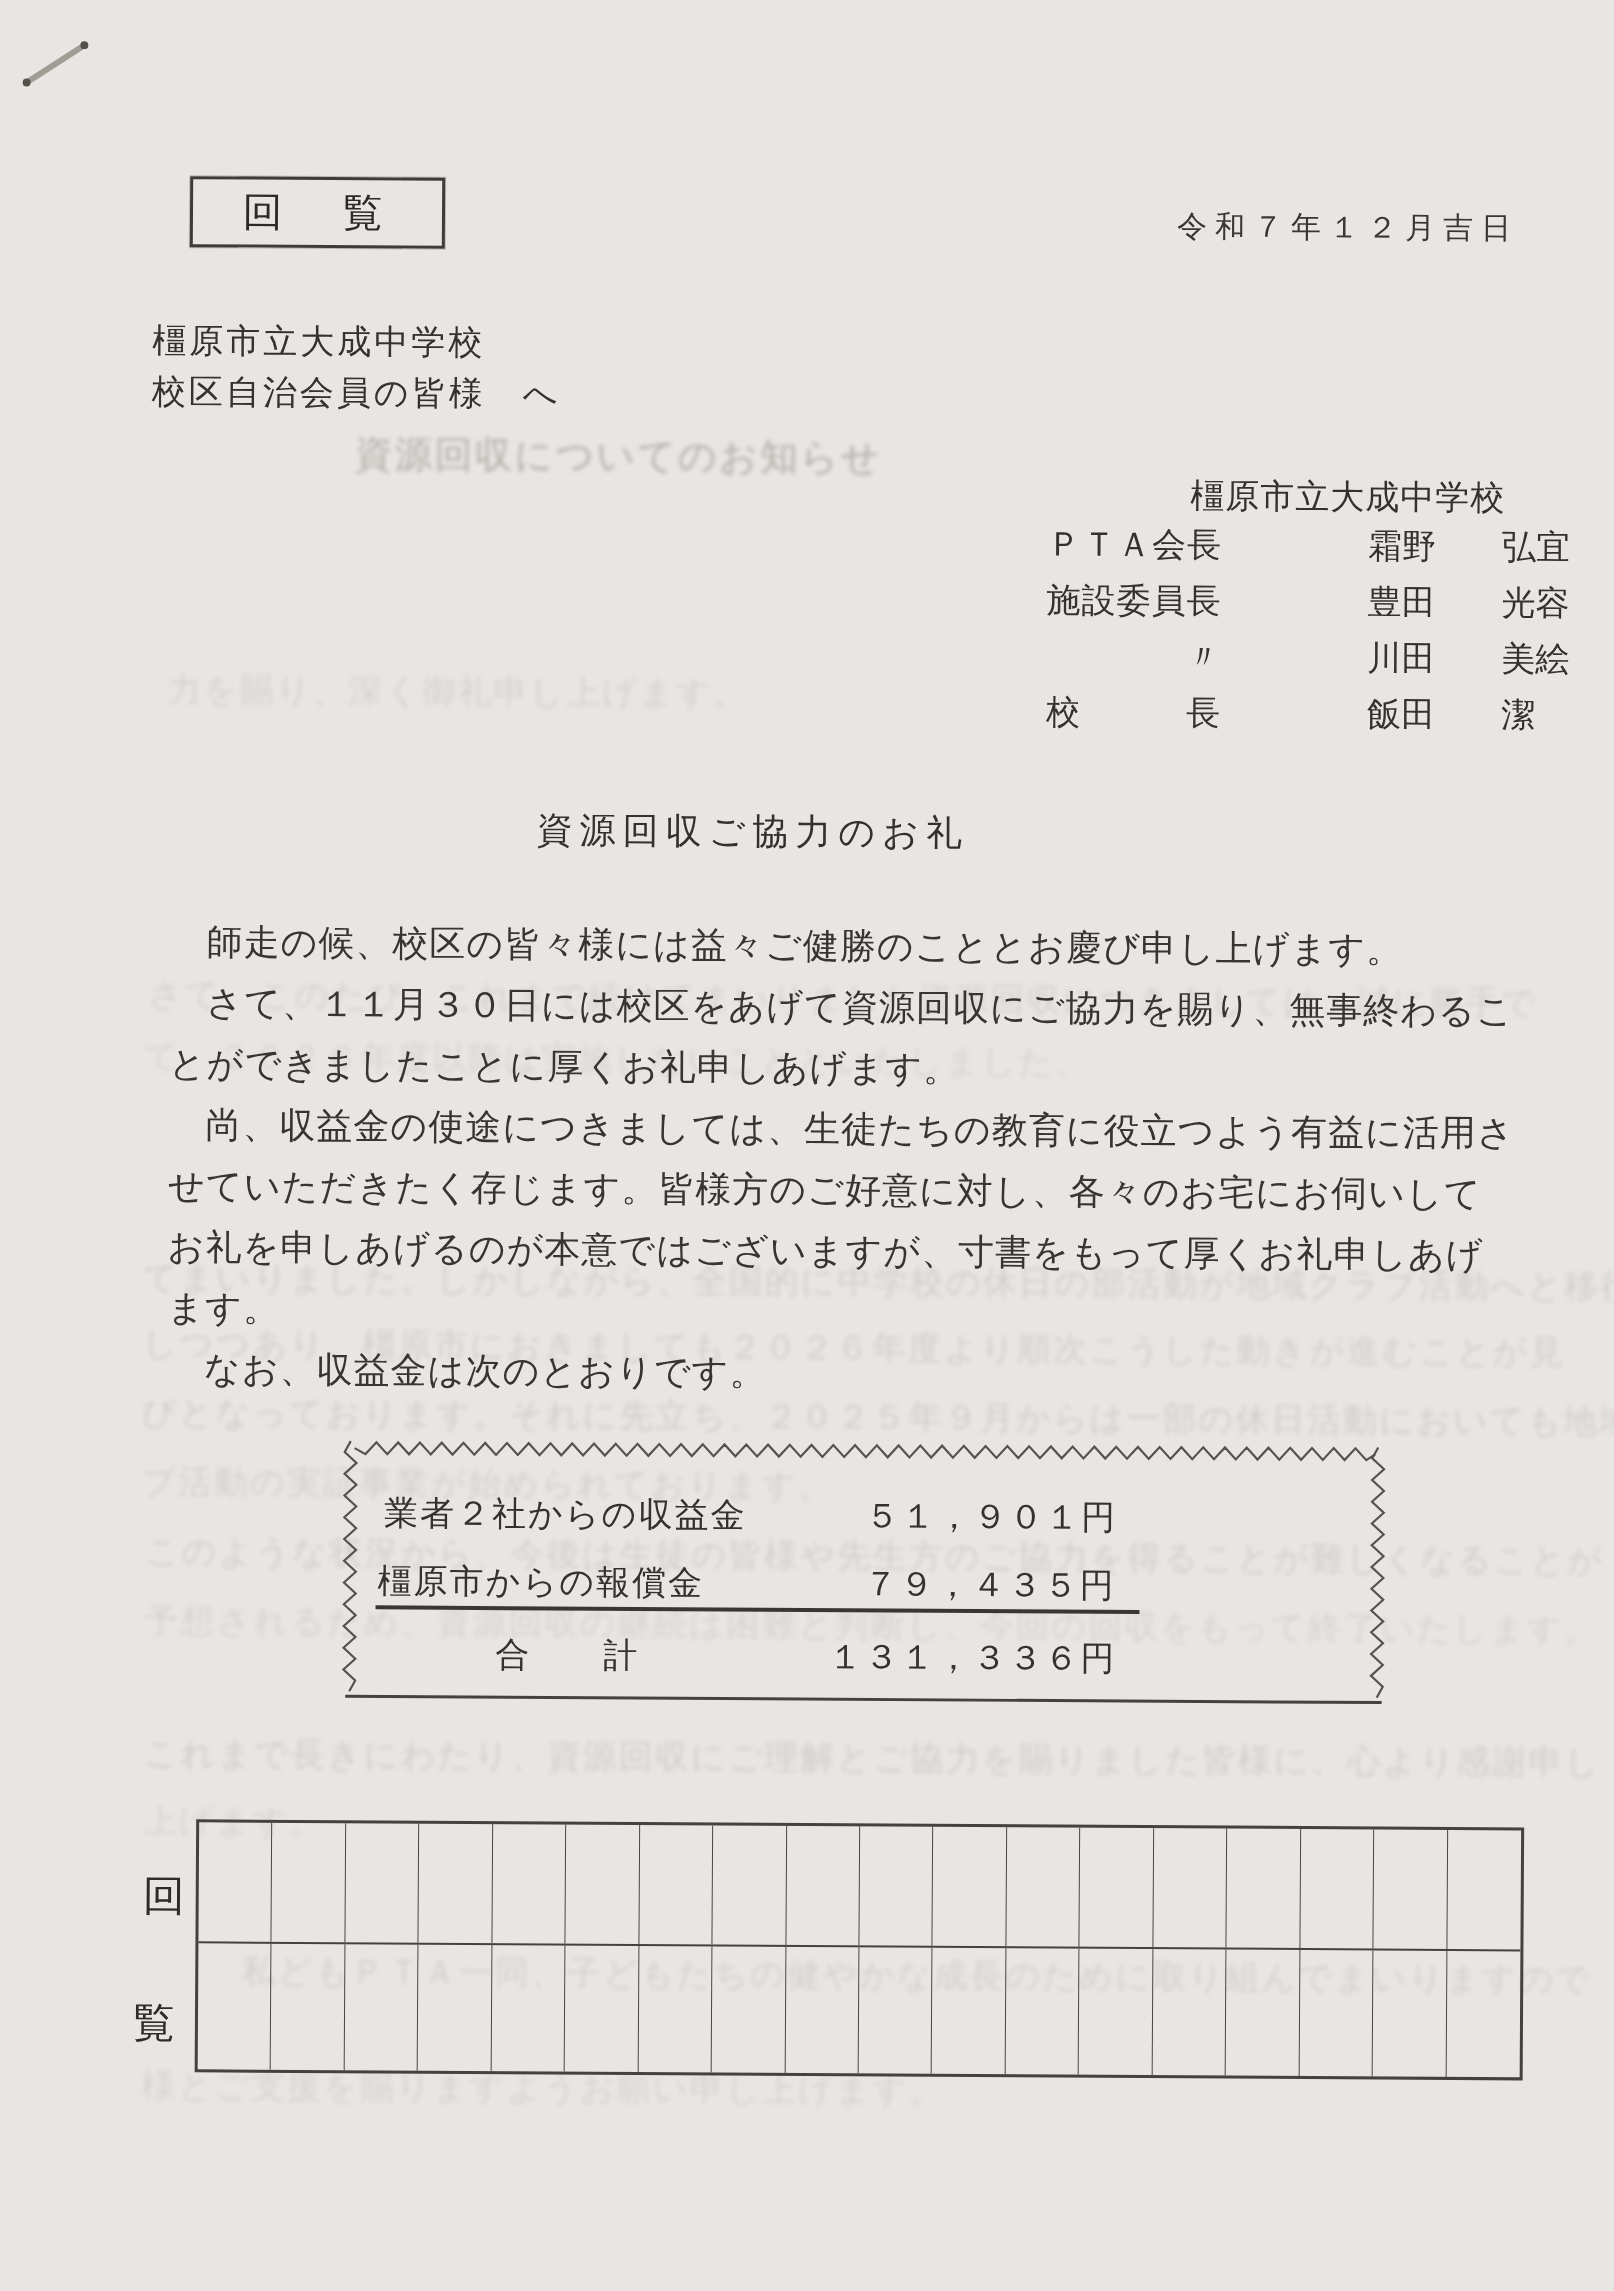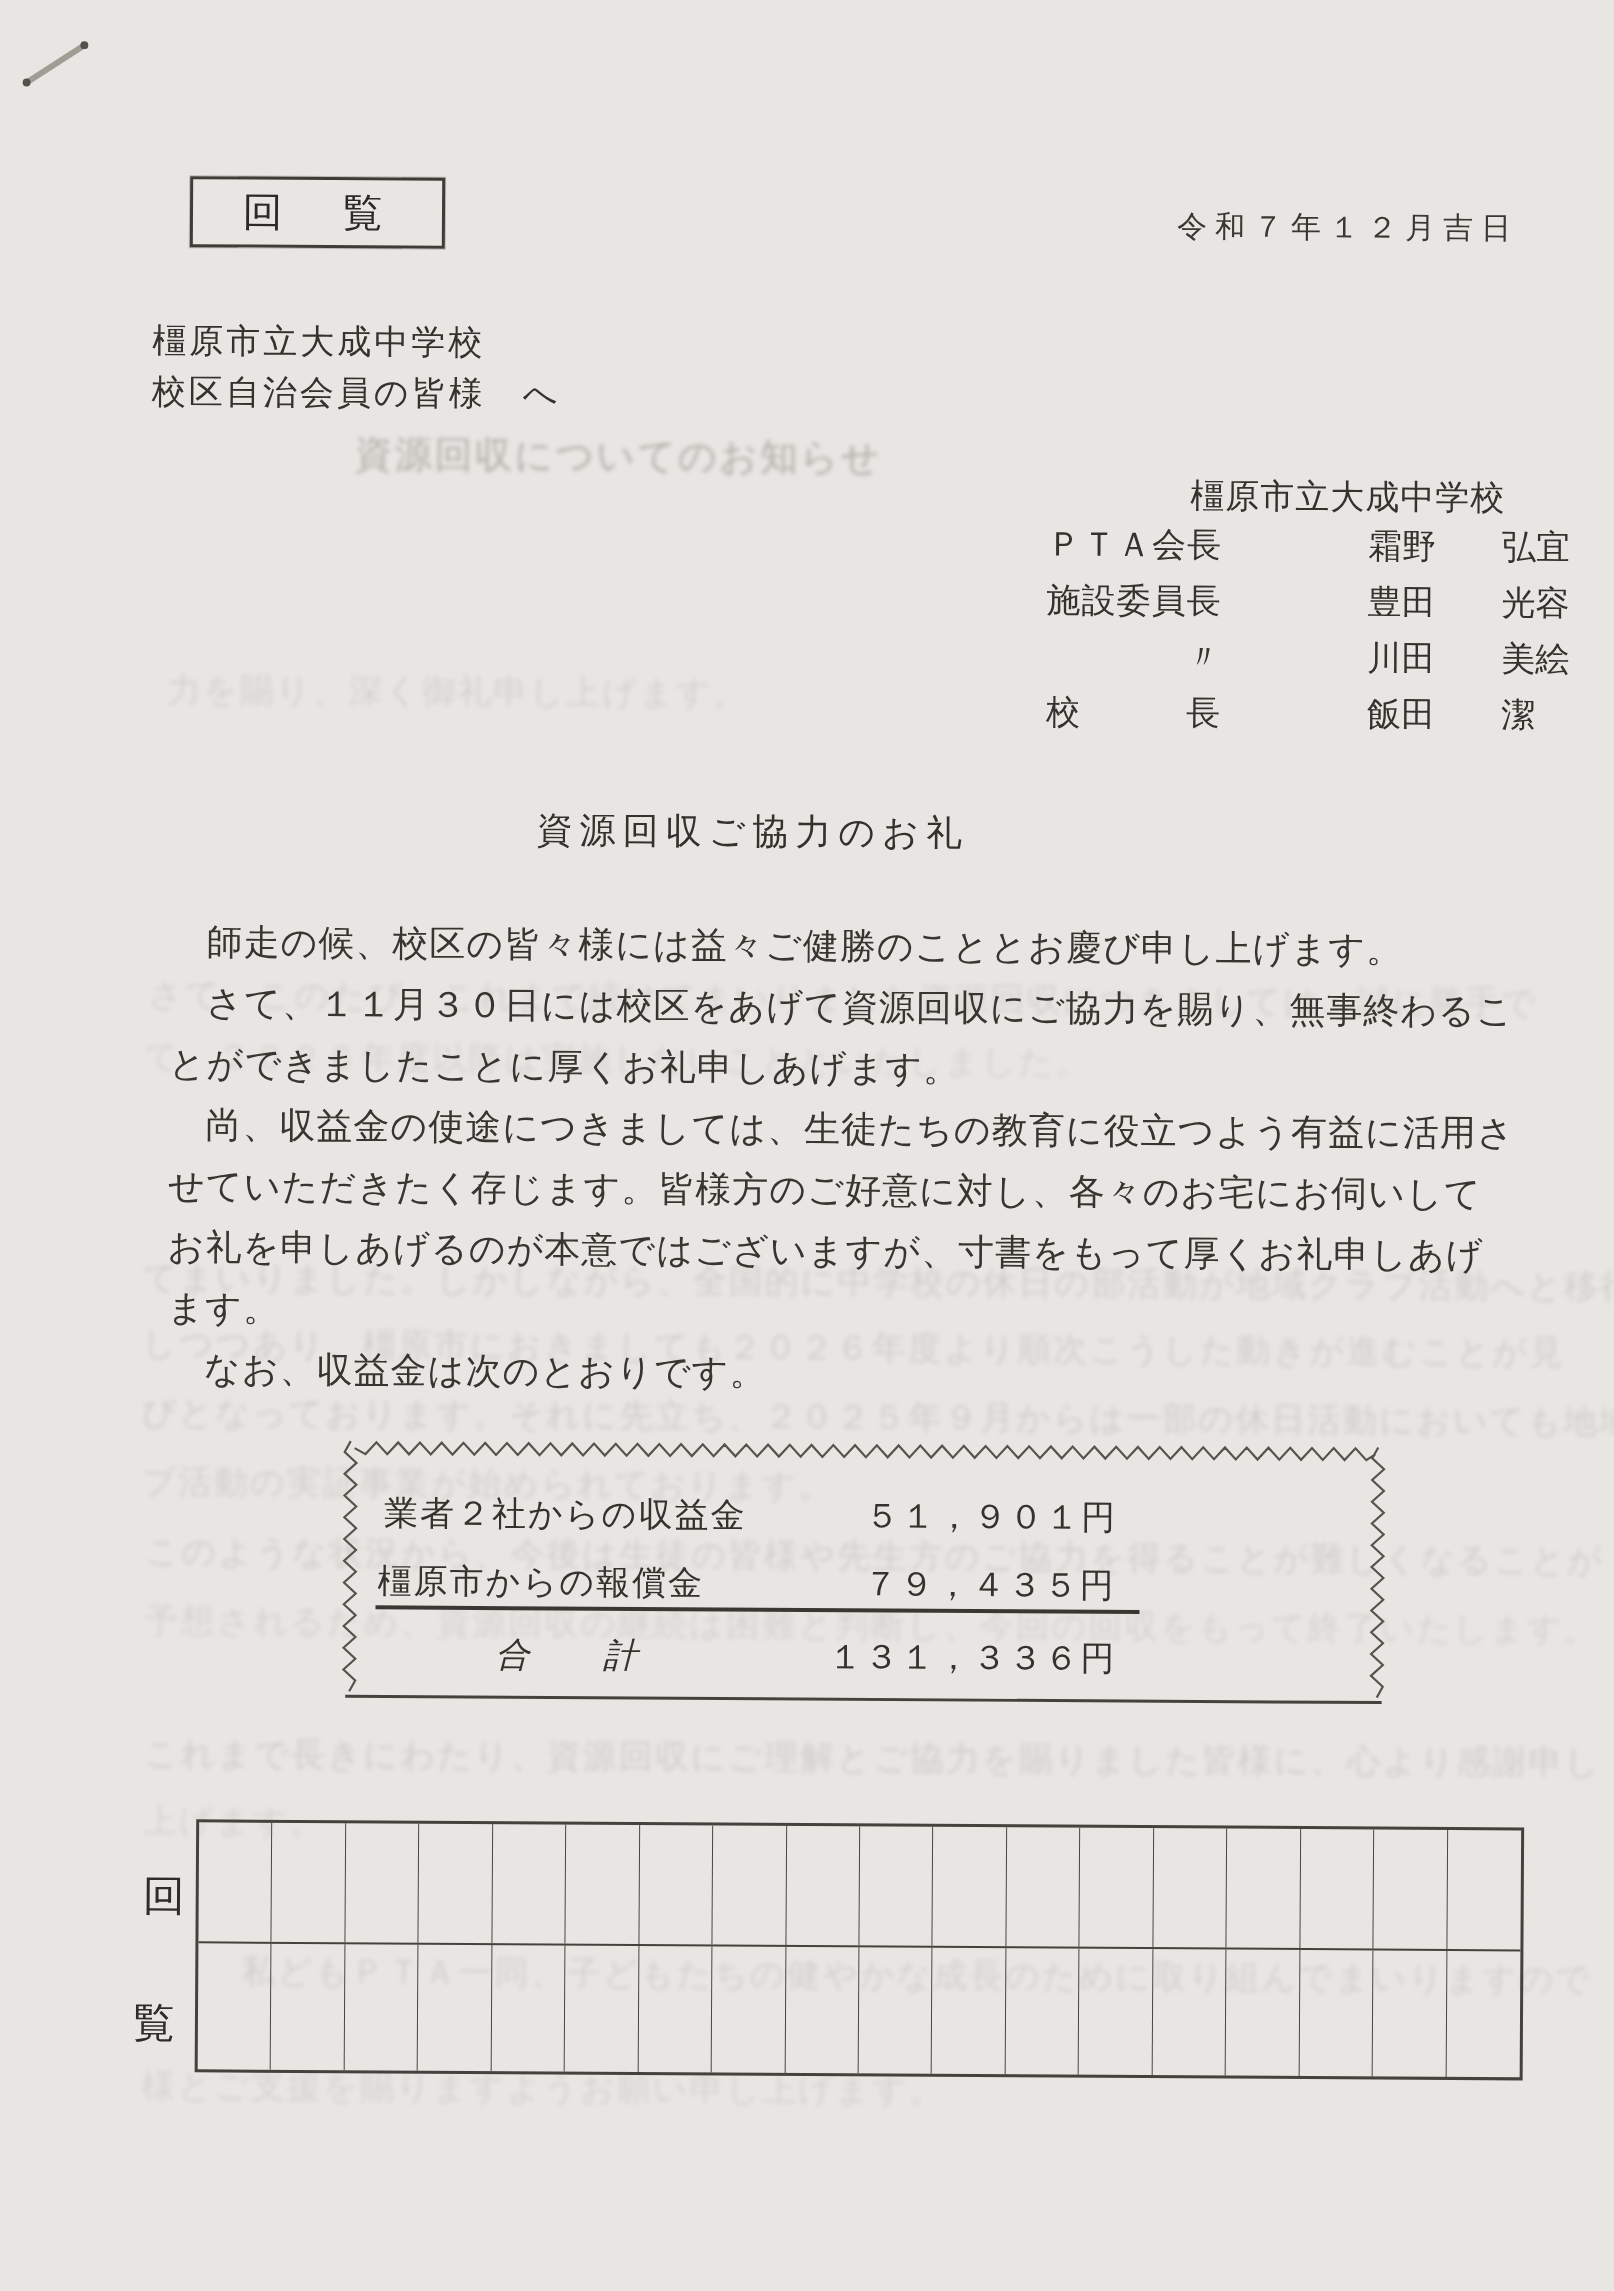--- a/index.html
+++ b/index.html
@@ -65,21 +65,21 @@
   .revenue-box{left:342px; top:1436px; width:1051px; height:269px;}
   .revenue-box svg{position:absolute; inset:0;}
   .rev-row{position:absolute; left:0; width:100%; height:50px; font-size:34px; color:#35312d;}
   .rev-label{position:absolute; letter-spacing:2px; white-space:pre;}
   .rev-amount{position:absolute; letter-spacing:2px; white-space:nowrap;}
   .row-1{top:57px;}  .row-1 .rev-label{left:46px;}  .row-1 .rev-amount{right:272px;}
   .row-2{top:127px;} 
   .underline-wrap{position:absolute; left:38px; top:-6px; width:764px; height:51px; border-bottom:4px solid #3a3733;}
   .row-2 .rev-label{left:2px; top:4px;}
   .row-2 .rev-amount{right:24px; top:4px;}
-  .row-3{top:198px;} .row-3 .rev-label{left:158px;font-style:italic;} .row-3 .rev-amount{right:272px;}
+  .row-3{top:198px;} .row-3 .rev-label{left:158px;} .row-3 .rev-amount{right:272px;}
 
   
   .circ-table{
     left:202px; top:1823px; width:1322px; height:247px;
     border:3px solid #45413c;
     display:grid;
     grid-template-rows:121px 1fr;
     grid-auto-flow:row;
   }
   .circ-row{display:grid; grid-template-columns:repeat(18,1fr);}

